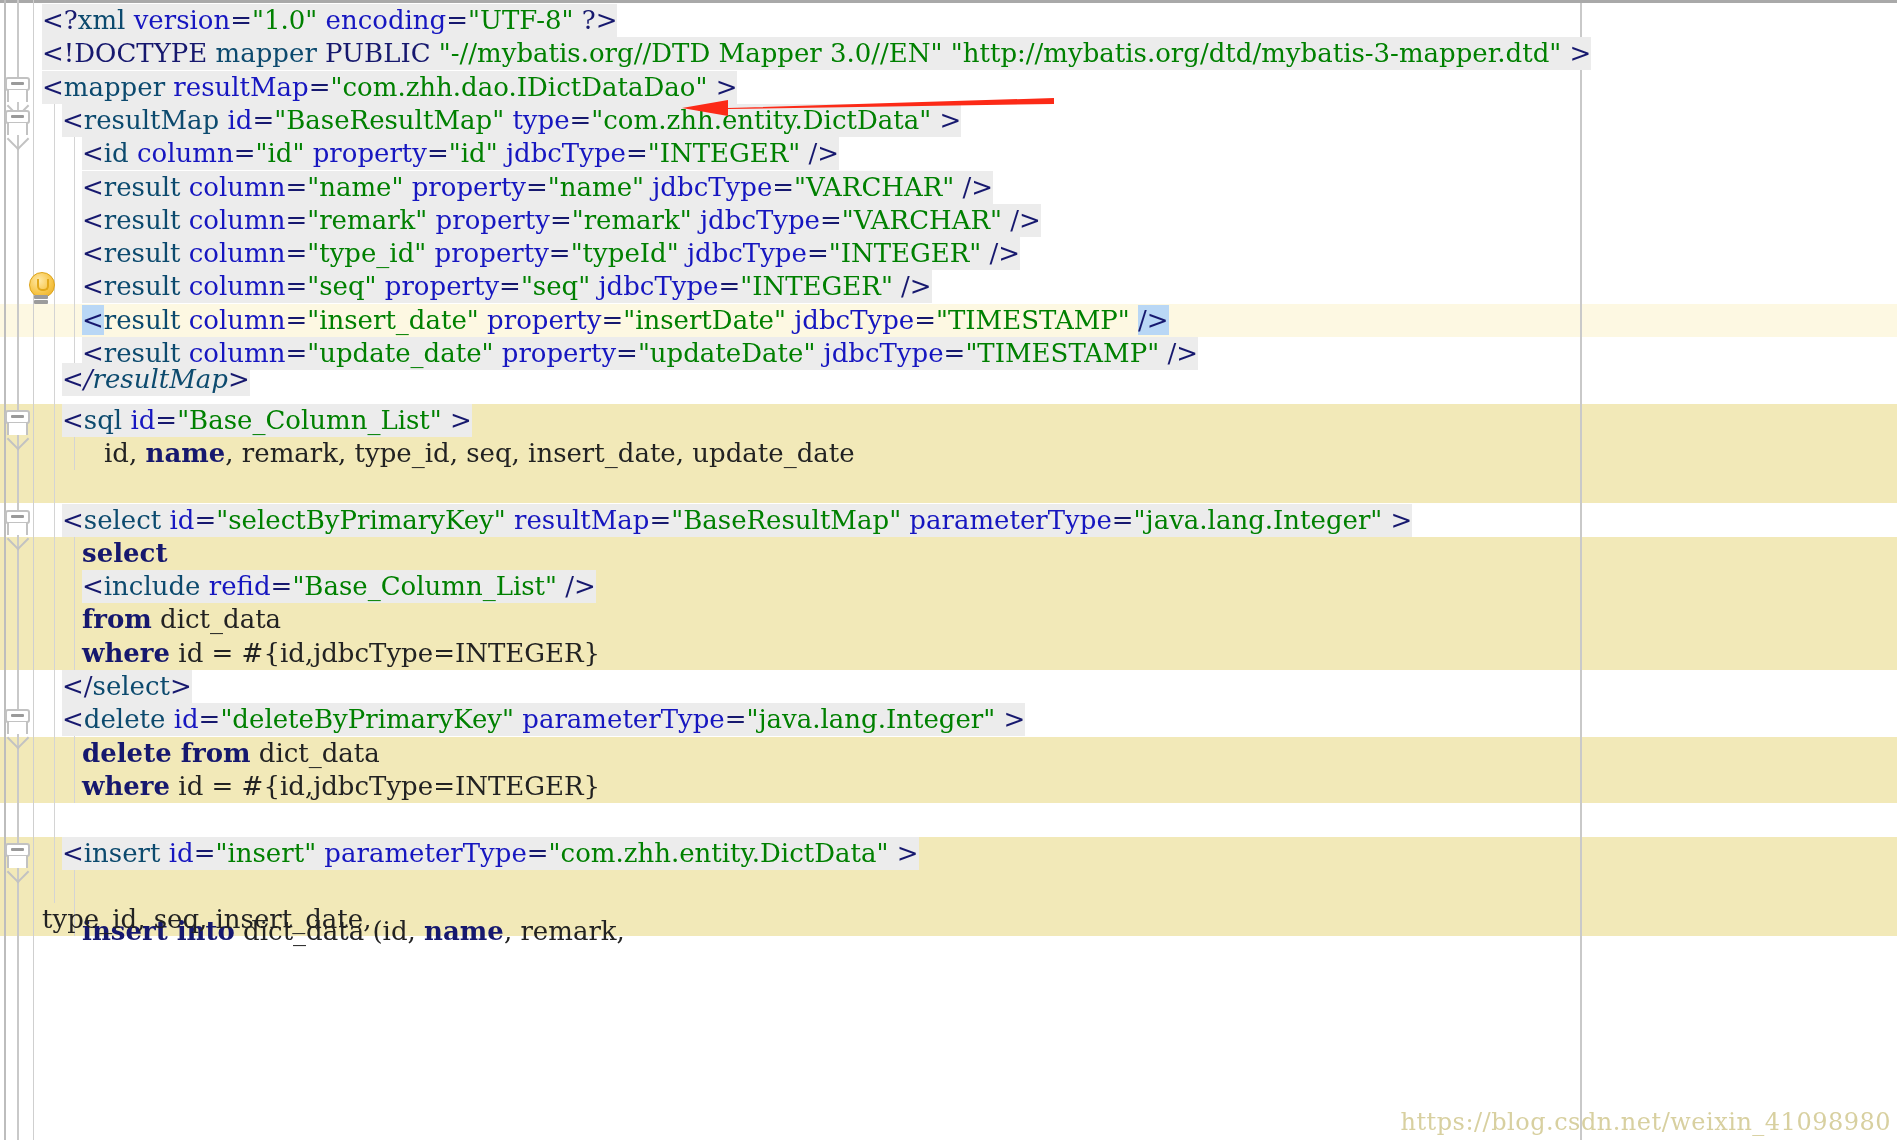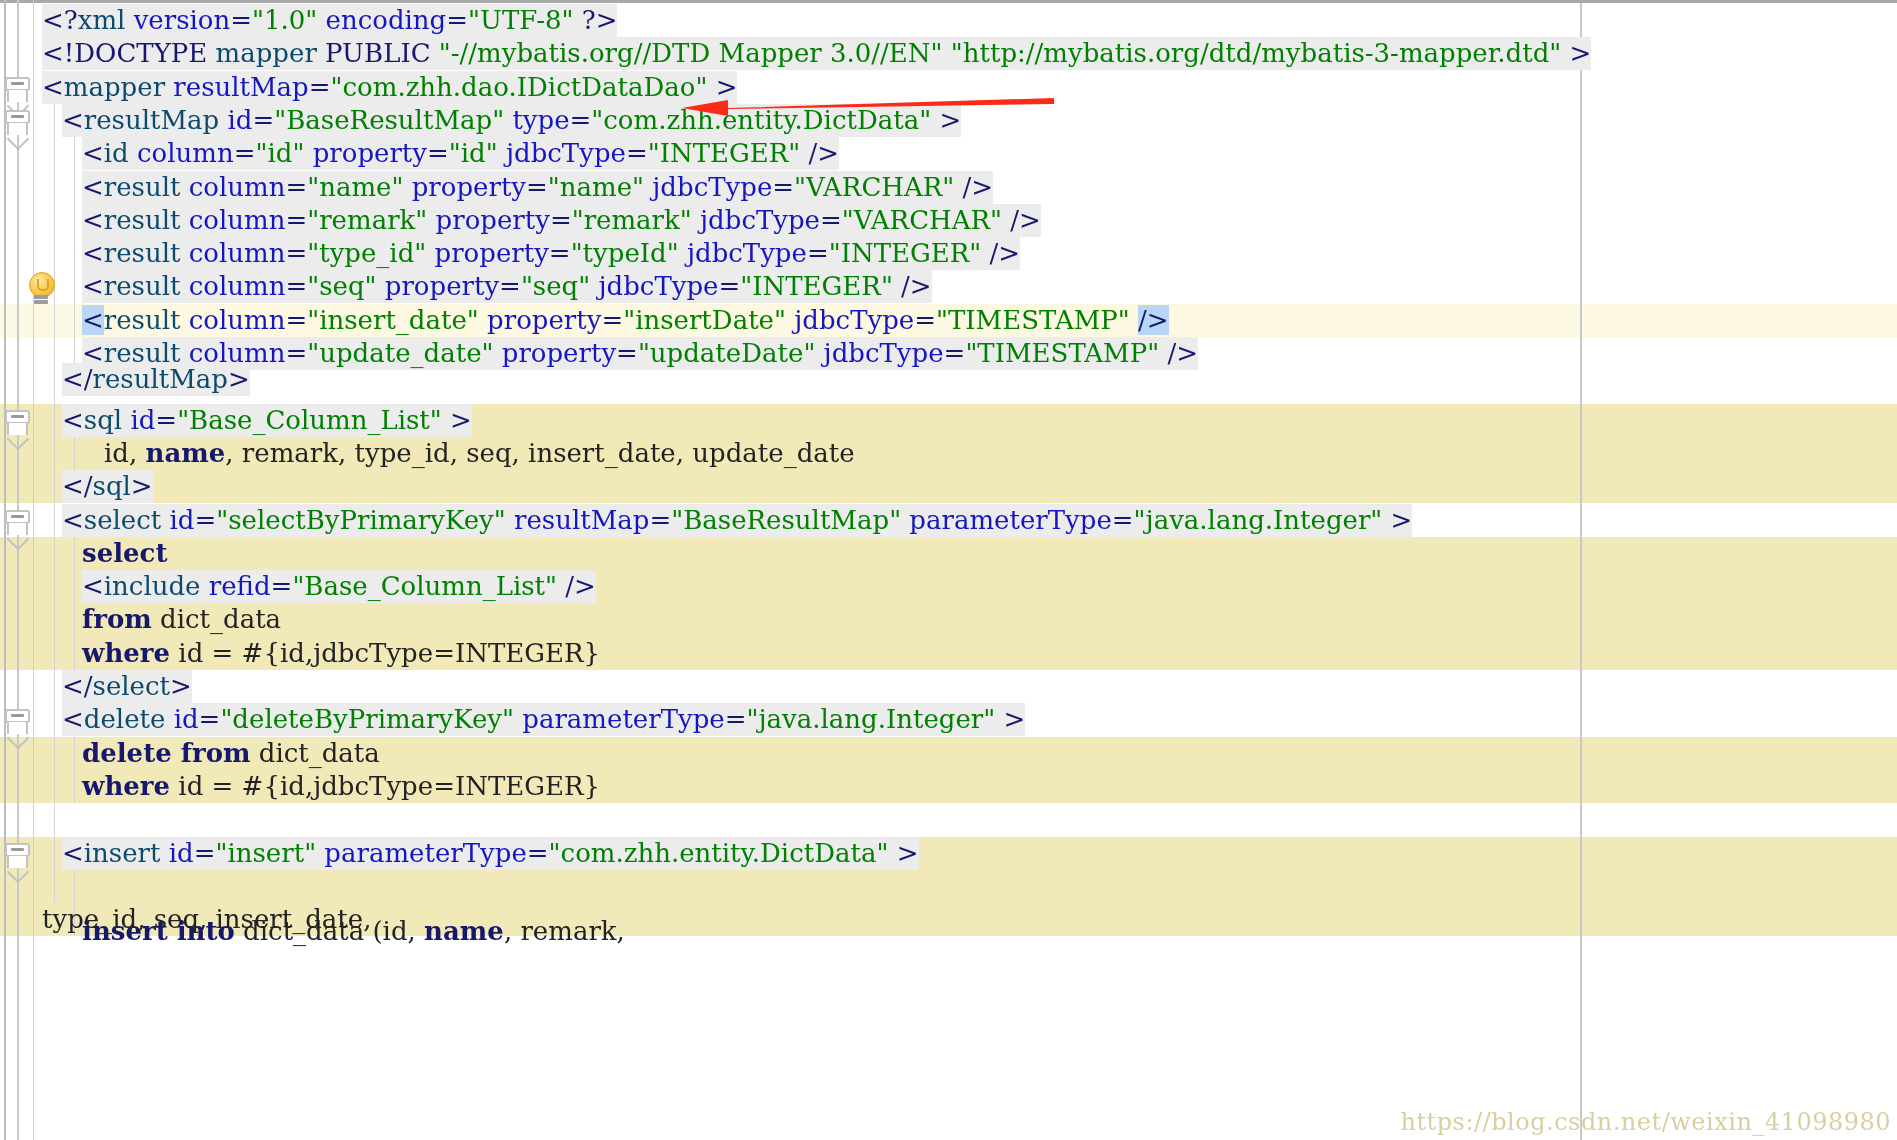--- a/index.html
+++ b/index.html
@@ -180,24 +180,23 @@
       <div class="line" style="top: 37.3px;"><span class="txt tagbg" style="margin-left: 42px;"><span class="punc">&lt;!DOCTYPE</span><span class="plain"> </span><span class="tagname">mapper</span><span class="plain"> </span><span class="punc">PUBLIC</span><span class="plain"> </span><span class="str">"-//mybatis.org//DTD Mapper 3.0//EN"</span><span class="plain"> </span><span class="str">"http://mybatis.org/dtd/mybatis-3-mapper.dtd"</span><span class="plain"> </span><span class="punc">&gt;</span></span></div>
       <div class="line" style="top: 70.6px;"><span class="txt tagbg" style="margin-left: 42px;"><span class="punc">&lt;</span><span class="tagname">mapper</span><span class="plain"> </span><span class="attr">resultMap</span><span class="punc">=</span><span class="str">"com.zhh.dao.IDictDataDao"</span><span class="plain"> </span><span class="punc">&gt;</span></span></div>
       <div class="line" style="top: 103.9px;"><span class="txt tagbg" style="margin-left: 62px;"><span class="punc">&lt;</span><span class="tagname">resultMap</span><span class="plain"> </span><span class="attr">id</span><span class="punc">=</span><span class="str">"BaseResultMap"</span><span class="plain"> </span><span class="attr">type</span><span class="punc">=</span><span class="str">"com.zhh.entity.DictData"</span><span class="plain"> </span><span class="punc">&gt;</span></span></div>
       <div class="line" style="top: 137.2px;"><span class="txt tagbg" style="margin-left: 82px;"><span class="punc">&lt;</span><span class="tagname">id</span><span class="plain"> </span><span class="attr">column</span><span class="punc">=</span><span class="str">"id"</span><span class="plain"> </span><span class="attr">property</span><span class="punc">=</span><span class="str">"id"</span><span class="plain"> </span><span class="attr">jdbcType</span><span class="punc">=</span><span class="str">"INTEGER"</span><span class="plain"> </span><span class="punc">/&gt;</span></span></div>
       <div class="line" style="top: 170.5px;"><span class="txt tagbg" style="margin-left: 82px;"><span class="punc">&lt;</span><span class="tagname">result</span><span class="plain"> </span><span class="attr">column</span><span class="punc">=</span><span class="str">"name"</span><span class="plain"> </span><span class="attr">property</span><span class="punc">=</span><span class="str">"name"</span><span class="plain"> </span><span class="attr">jdbcType</span><span class="punc">=</span><span class="str">"VARCHAR"</span><span class="plain"> </span><span class="punc">/&gt;</span></span></div>
       <div class="line" style="top: 203.8px;"><span class="txt tagbg" style="margin-left: 82px;"><span class="punc">&lt;</span><span class="tagname">result</span><span class="plain"> </span><span class="attr">column</span><span class="punc">=</span><span class="str">"remark"</span><span class="plain"> </span><span class="attr">property</span><span class="punc">=</span><span class="str">"remark"</span><span class="plain"> </span><span class="attr">jdbcType</span><span class="punc">=</span><span class="str">"VARCHAR"</span><span class="plain"> </span><span class="punc">/&gt;</span></span></div>
       <div class="line" style="top: 237.1px;"><span class="txt tagbg" style="margin-left: 82px;"><span class="punc">&lt;</span><span class="tagname">result</span><span class="plain"> </span><span class="attr">column</span><span class="punc">=</span><span class="str">"type_id"</span><span class="plain"> </span><span class="attr">property</span><span class="punc">=</span><span class="str">"typeId"</span><span class="plain"> </span><span class="attr">jdbcType</span><span class="punc">=</span><span class="str">"INTEGER"</span><span class="plain"> </span><span class="punc">/&gt;</span></span></div>
       <div class="line" style="top: 270.4px;"><span class="txt tagbg" style="margin-left: 82px;"><span class="punc">&lt;</span><span class="tagname">result</span><span class="plain"> </span><span class="attr">column</span><span class="punc">=</span><span class="str">"seq"</span><span class="plain"> </span><span class="attr">property</span><span class="punc">=</span><span class="str">"seq"</span><span class="plain"> </span><span class="attr">jdbcType</span><span class="punc">=</span><span class="str">"INTEGER"</span><span class="plain"> </span><span class="punc">/&gt;</span></span></div>
       <div class="line" style="top: 303.7px;"><span class="txt" style="margin-left: 82px;"><span class="punc sel">&lt;</span><span class="tagname">result</span><span class="plain"> </span><span class="attr">column</span><span class="punc">=</span><span class="str">"insert_date"</span><span class="plain"> </span><span class="attr">property</span><span class="punc">=</span><span class="str">"insertDate"</span><span class="plain"> </span><span class="attr">jdbcType</span><span class="punc">=</span><span class="str">"TIMESTAMP"</span><span class="plain"> </span><span class="punc sel">/&gt;</span></span></div>
       <div class="line" style="top: 337px;"><span class="txt tagbg" style="margin-left: 82px;"><span class="punc">&lt;</span><span class="tagname">result</span><span class="plain"> </span><span class="attr">column</span><span class="punc">=</span><span class="str">"update_date"</span><span class="plain"> </span><span class="attr">property</span><span class="punc">=</span><span class="str">"updateDate"</span><span class="plain"> </span><span class="attr">jdbcType</span><span class="punc">=</span><span class="str">"TIMESTAMP"</span><span class="plain"> </span><span class="punc">/&gt;</span></span></div>
-      <div class="line" style="top: 363px;"><span class="txt tagbg" style="margin-left: 62px;"><span class="punc">&lt;/</span><span class="tagname">resultMap</span><span class="punc">&gt;</span></span></div>
+      <div class="line" style="top: 363px; font-style: italic;"><span class="txt tagbg" style="margin-left: 62px;"><span class="punc">&lt;/</span><span class="tagname">resultMap</span><span class="punc">&gt;</span></span></div>
       <div class="line" style="top: 403.6px;"><span class="txt tagbg" style="margin-left: 62px;"><span class="punc">&lt;</span><span class="tagname">sql</span><span class="plain"> </span><span class="attr">id</span><span class="punc">=</span><span class="str">"Base_Column_List"</span><span class="plain"> </span><span class="punc">&gt;</span></span></div>
       <div class="line" style="top: 436.9px;"><span class="txt" style="margin-left: 104px;"><span class="plain">id, </span><span class="kw">name</span><span class="plain">, remark, type_id, seq, insert_date, update_date</span></span></div>
-      <div class="line" style="top: 470.2px;"><span class="txt tagbg" style="margin-left: 62px;"><span class="punc">&lt;/</span><span class="tagname">sql</span><span class="punc">&gt;</span></span></div>
       <div class="line" style="top: 503.5px;"><span class="txt tagbg" style="margin-left: 62px;"><span class="punc">&lt;</span><span class="tagname">select</span><span class="plain"> </span><span class="attr">id</span><span class="punc">=</span><span class="str">"selectByPrimaryKey"</span><span class="plain"> </span><span class="attr">resultMap</span><span class="punc">=</span><span class="str">"BaseResultMap"</span><span class="plain"> </span><span class="attr">parameterType</span><span class="punc">=</span><span class="str">"java.lang.Integer"</span><span class="plain"> </span><span class="punc">&gt;</span></span></div>
       <div class="line" style="top: 536.8px;"><span class="txt" style="margin-left: 82px;"><span class="kw">select</span></span></div>
       <div class="line" style="top: 570.1px;"><span class="txt tagbg" style="margin-left: 82px;"><span class="punc">&lt;</span><span class="tagname">include</span><span class="plain"> </span><span class="attr">refid</span><span class="punc">=</span><span class="str">"Base_Column_List"</span><span class="plain"> </span><span class="punc">/&gt;</span></span></div>
       <div class="line" style="top: 603.4px;"><span class="txt" style="margin-left: 82px;"><span class="kw">from</span><span class="plain"> dict_data</span></span></div>
       <div class="line" style="top: 636.7px;"><span class="txt" style="margin-left: 82px;"><span class="kw">where</span><span class="plain"> id = #{id,jdbcType=INTEGER}</span></span></div>
       <div class="line" style="top: 670px;"><span class="txt tagbg" style="margin-left: 62px;"><span class="punc">&lt;/</span><span class="tagname">select</span><span class="punc">&gt;</span></span></div>
       <div class="line" style="top: 703.3px;"><span class="txt tagbg" style="margin-left: 62px;"><span class="punc">&lt;</span><span class="tagname">delete</span><span class="plain"> </span><span class="attr">id</span><span class="punc">=</span><span class="str">"deleteByPrimaryKey"</span><span class="plain"> </span><span class="attr">parameterType</span><span class="punc">=</span><span class="str">"java.lang.Integer"</span><span class="plain"> </span><span class="punc">&gt;</span></span></div>
       <div class="line" style="top: 736.6px;"><span class="txt" style="margin-left: 82px;"><span class="kw">delete from</span><span class="plain"> dict_data</span></span></div>
       <div class="line" style="top: 769.9px;"><span class="txt" style="margin-left: 82px;"><span class="kw">where</span><span class="plain"> id = #{id,jdbcType=INTEGER}</span></span></div>
       <div class="line" style="top: 836.5px;"><span class="txt tagbg" style="margin-left: 62px;"><span class="punc">&lt;</span><span class="tagname">insert</span><span class="plain"> </span><span class="attr">id</span><span class="punc">=</span><span class="str">"insert"</span><span class="plain"> </span><span class="attr">parameterType</span><span class="punc">=</span><span class="str">"com.zhh.entity.DictData"</span><span class="plain"> </span><span class="punc">&gt;</span></span></div>

